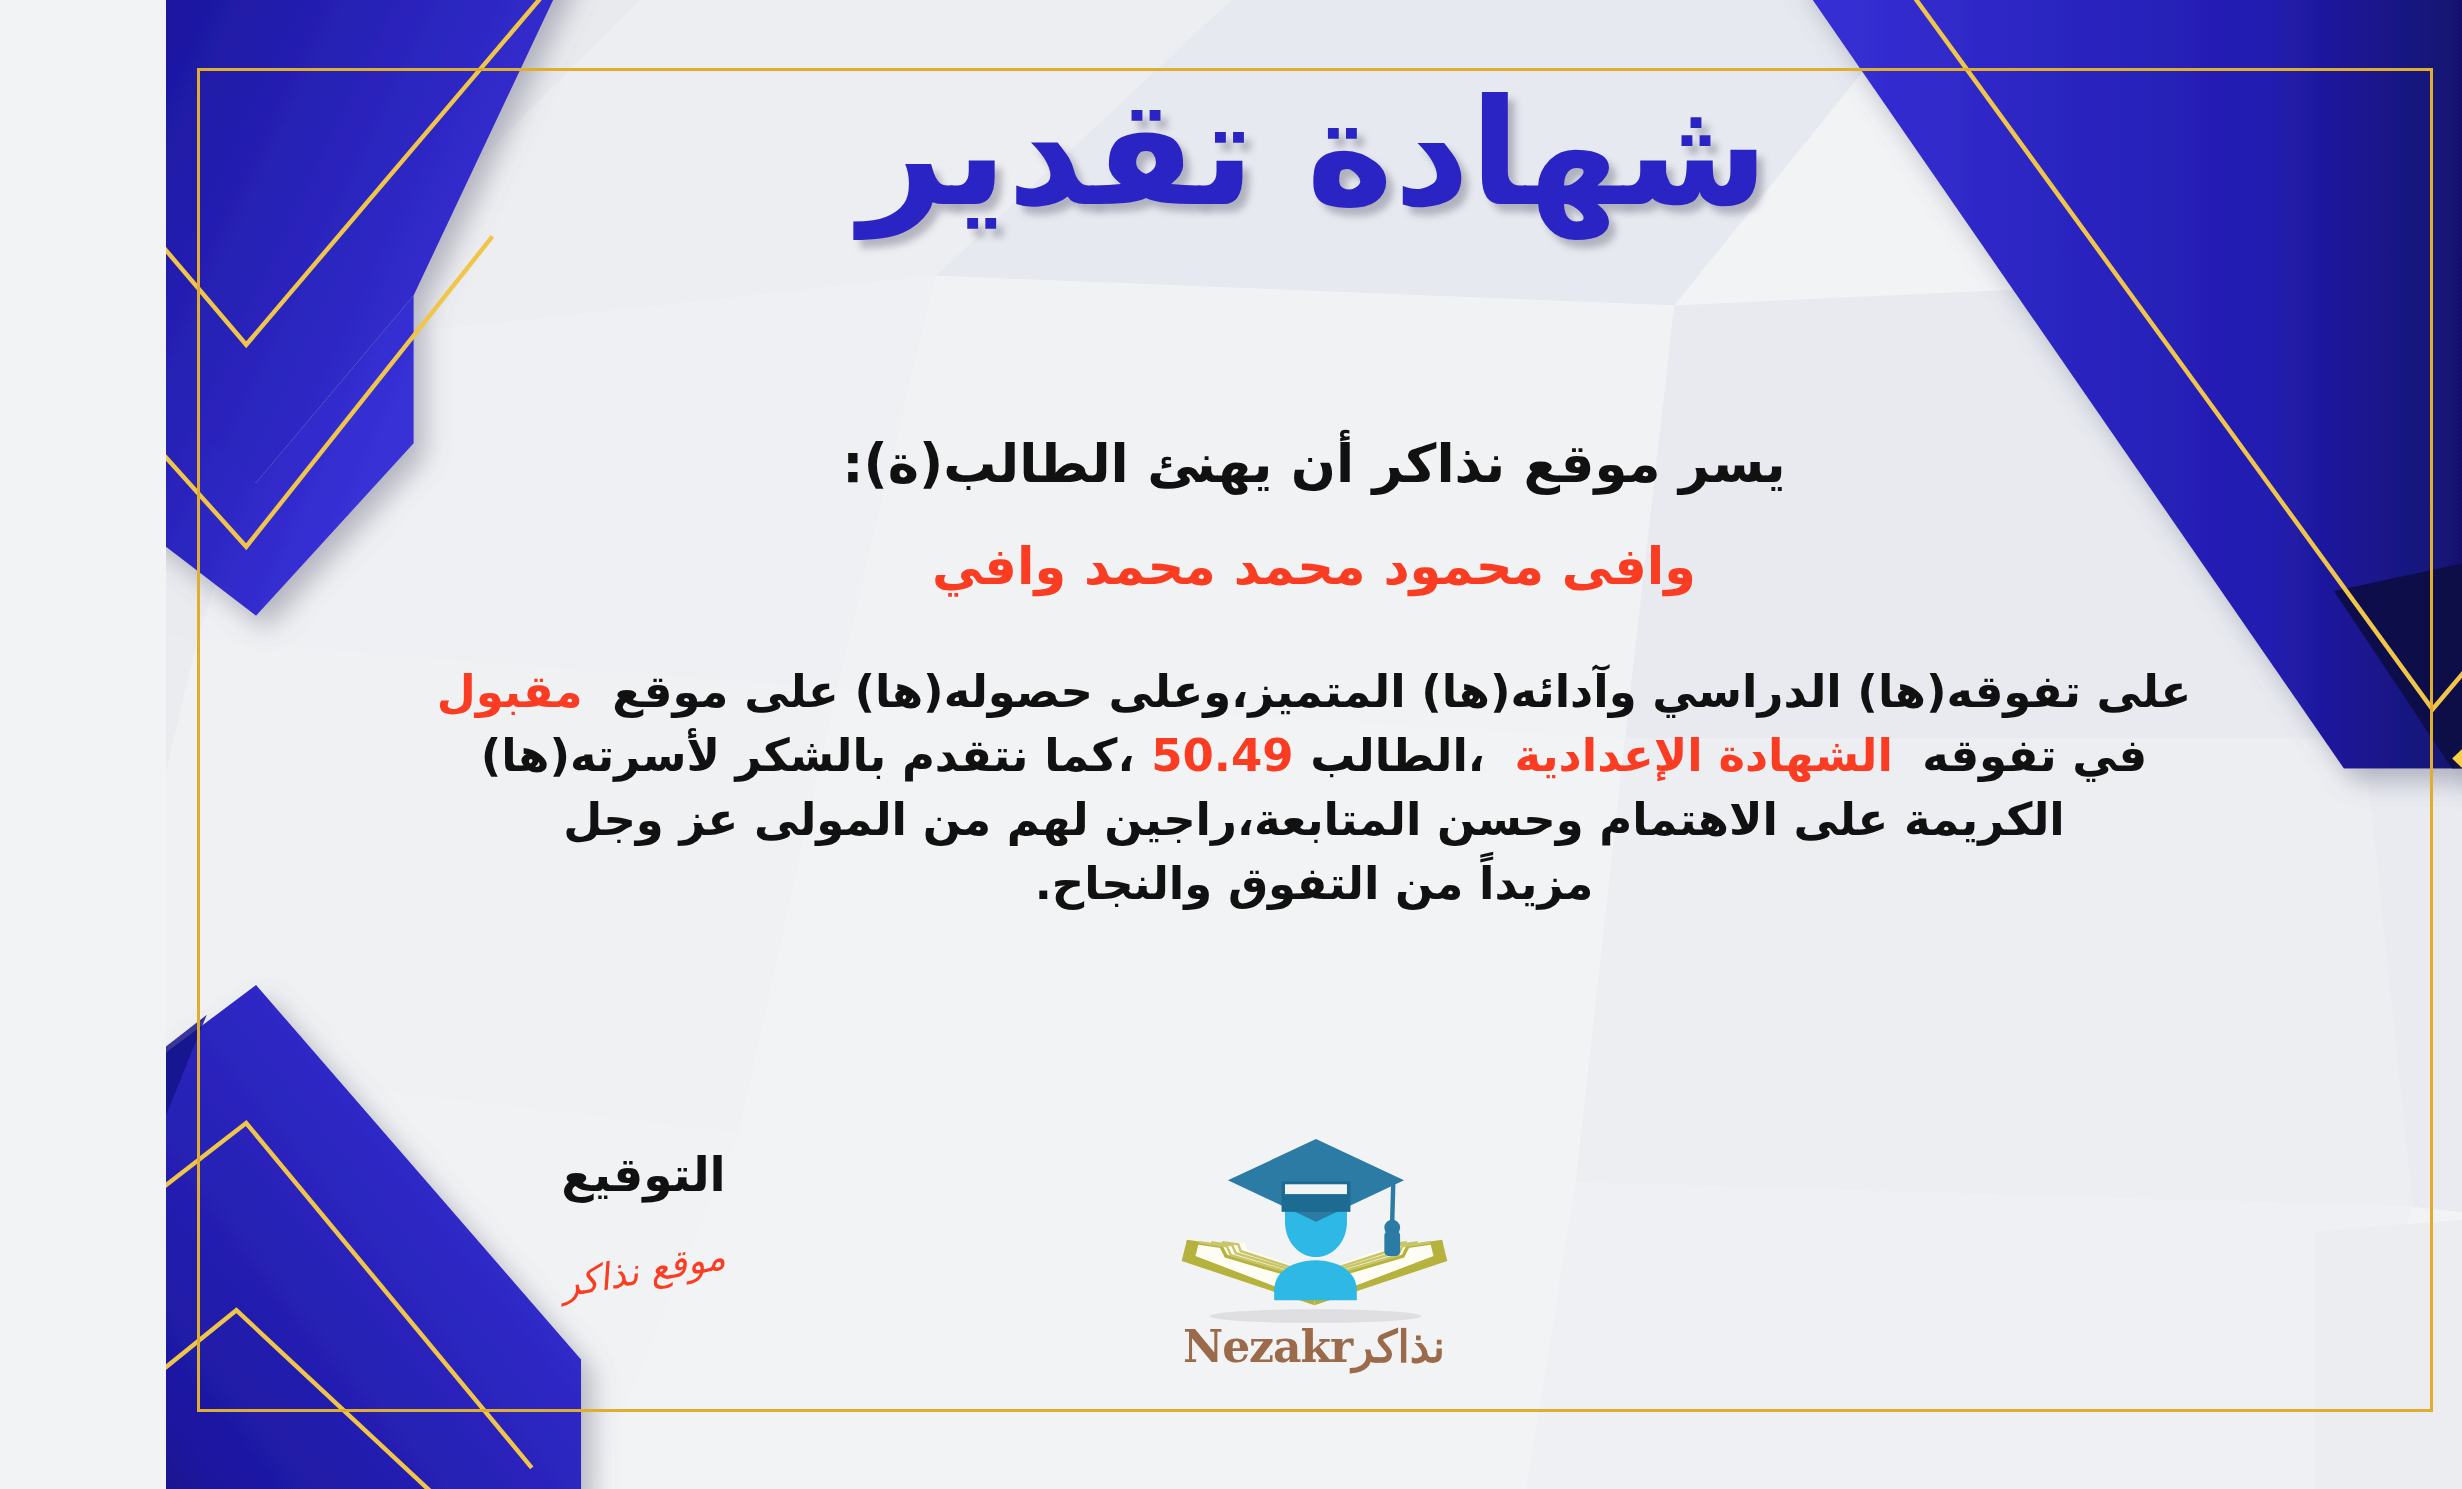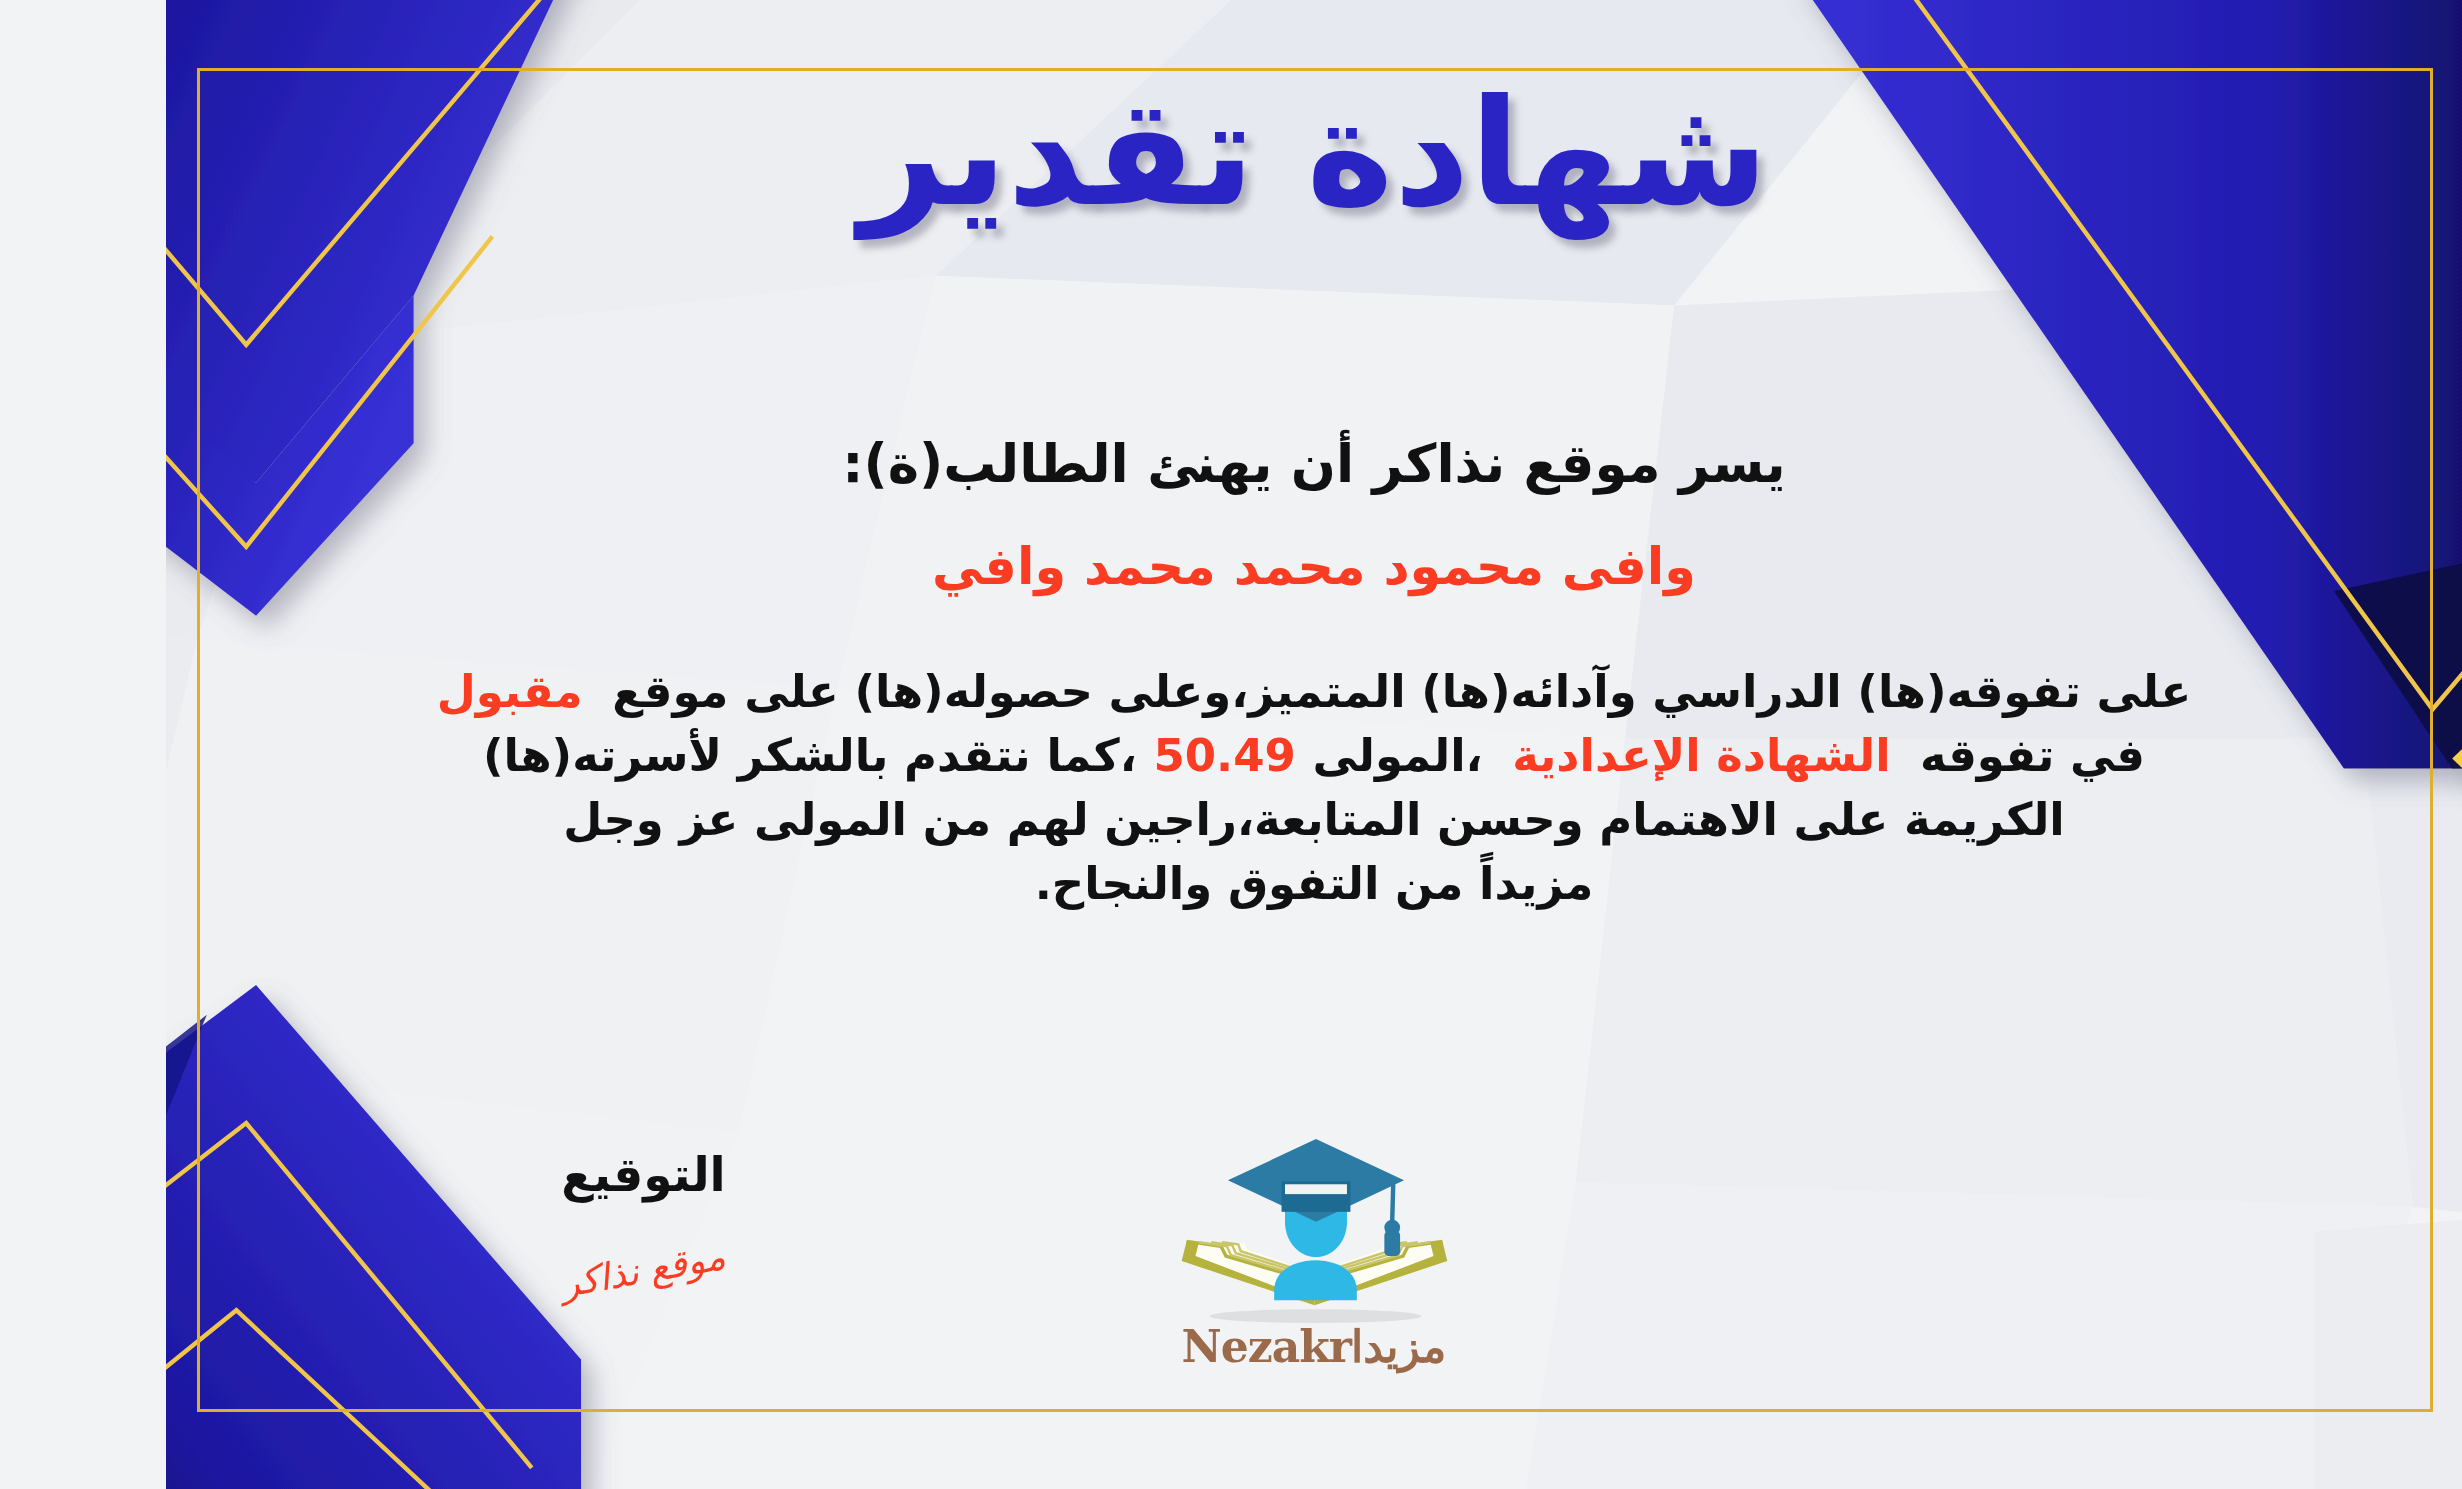--- a/index.html
+++ b/index.html
@@ -225,21 +225,21 @@
 
     <div class="student-name">وافى محمود محمد محمد وافي</div>
 
     <div class="body-block">
 
       <div class="body-line">
         <span>على تفوقه(ها) الدراسي وآدائه(ها) المتميز،وعلى حصوله(ها) على موقع</span><span class="sp"></span><span class="hl">مقبول</span>
       </div>
 
       <div class="body-line">
-        <span>في تفوقه</span><span class="sp"></span><span class="hl">الشهادة الإعدادية</span><span class="sp"></span><span>،المولى</span><span class="sp-sm"></span><span class="hl">50.49</span><span class="sp-sm"></span><span>،كما نتقدم بالشكر لأسرته(ها)</span>
+        <span>في تفوقه</span><span class="sp"></span><span class="hl">الشهادة الإعدادية</span><span class="sp"></span><span>،الطالب</span><span class="sp-sm"></span><span class="hl">50.49</span><span class="sp-sm"></span><span>،كما نتقدم بالشكر لأسرته(ها)</span>
       </div>
 
       <div class="body-line">الكريمة على الاهتمام وحسن المتابعة،راجين لهم من المولى عز وجل</div>
 
       <div class="body-line">مزيداً من التفوق والنجاح.</div>
 
     </div>
 
     <div class="sig-wrap">
       <div class="sig-label">التوقيع</div>
@@ -282,19 +282,19 @@
         <polygon points="313,12 492,96 313,180 134,96" fill="#2b7ba5"></polygon>
 
         <rect x="243" y="98" width="140" height="62" fill="#1d6a92"></rect>
         <rect x="250" y="104" width="126" height="20" fill="#f2f3f5"></rect>
 
         <path d="M470 104 L468 178" stroke="#2b7ba5" stroke-width="9" fill="none"></path>
         <ellipse cx="468" cy="192" rx="16" ry="16" fill="#2b7ba5"></ellipse>
         <rect x="452" y="198" width="32" height="52" rx="10" fill="#2b7ba5"></rect>
       </svg>
       <div class="logo-text">
-        <span>مزيدا</span><span class="lat">Nezakr</span>
+        <span>نذاكر</span><span class="lat">Nezakr</span>
       </div>
     </div>
 
   </div>
 </div>
 
 
 </body></html>

